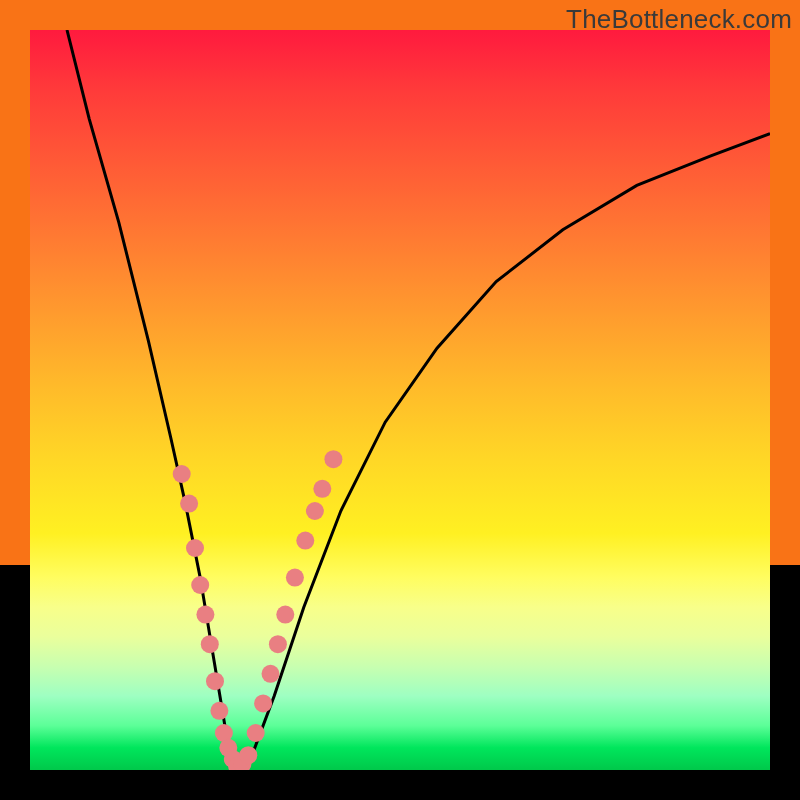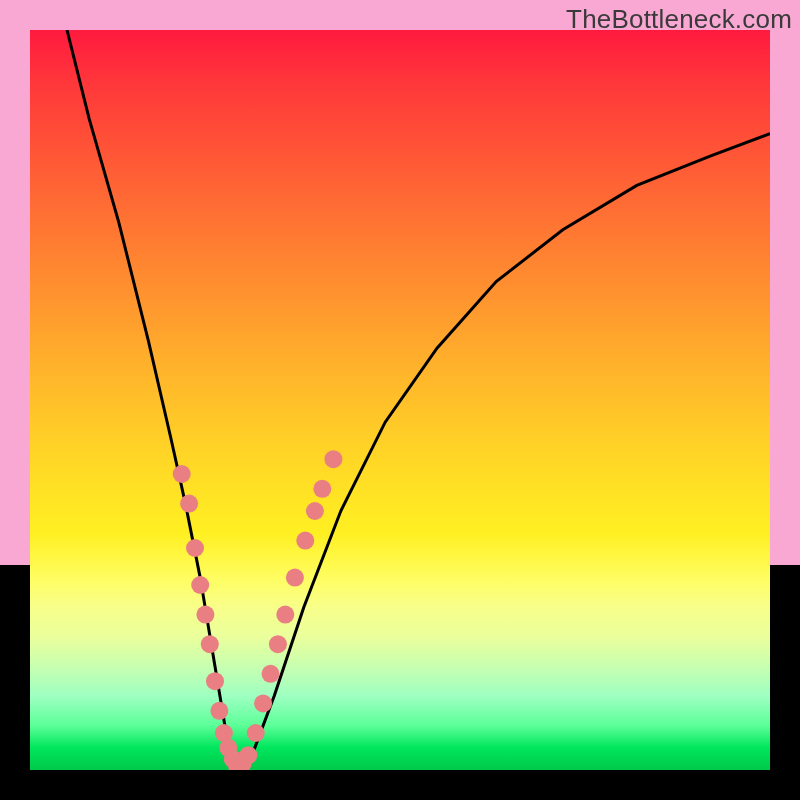--- a/index.html
+++ b/index.html
@@ -10,21 +10,21 @@
     background: #000;
     overflow: hidden;
     font-family: Arial, Helvetica, sans-serif;
   }
   .frame {
     position: absolute;
     left: 0;
     top: 0;
     width: 800px;
     height: 565px;
-    background: #f9a8d4;
+    background: #f97316;
   }
   .plot {
     position: absolute;
     left: 30px;
     top: 30px;
     width: 740px;
     height: 740px;
     background: linear-gradient(
       to bottom,
       #ff1a3e 0%,

